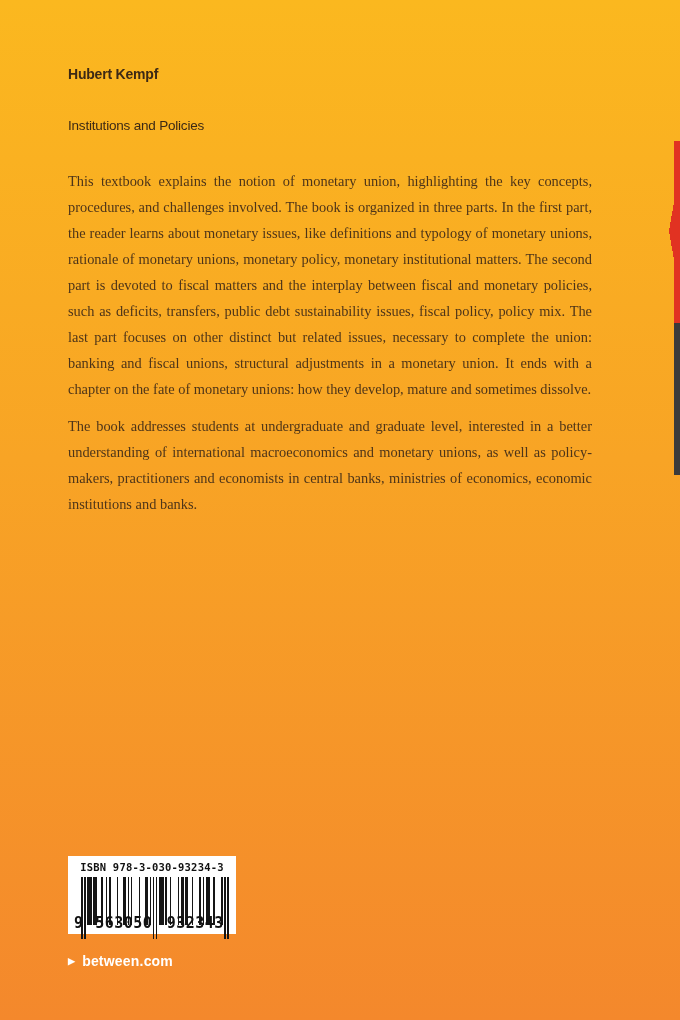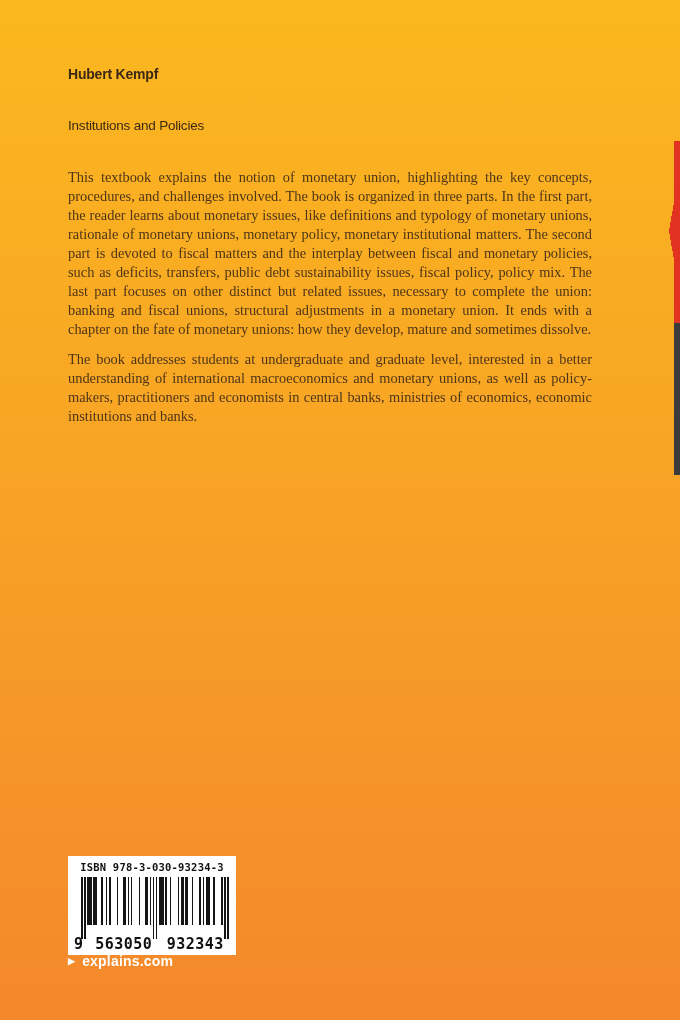--- a/index.html
+++ b/index.html
@@ -19,25 +19,25 @@
           color:var(--series-red);letter-spacing:-0.2px;}
   .author{position:absolute;left:68px;top:66px;font-size:14px;font-weight:700;
           color:var(--heading-dark);letter-spacing:-0.2px;text-align:right;}
   .title{position:absolute;left:68px;top:86px;font-size:21.5px;font-weight:700;
          color:var(--heading-dark);letter-spacing:-0.4px;}
   .subtitle{position:absolute;left:68px;top:118px;font-size:13.5px;font-weight:400;
             color:var(--heading-dark);letter-spacing:-0.2px;}
 
   .blurb{position:absolute;left:68px;top:168px;width:524px;
          font-family:"Liberation Serif","DejaVu Serif",serif;
-         font-size:14.4px;line-height:19px;color:var(--body-text);
+         font-size:14.4px;line-height:26px;color:var(--body-text);
          text-align:justify;}
   .blurb p{margin:0 0 11px 0;}
 
-  .barcode-box{position:absolute;left:68px;top:856px;width:168px;height:99px;
+  .barcode-box{position:absolute;left:68px;top:856px;width:168px;height:78px;
                background:var(--barcode-bg);}
   .isbn-label{padding-top:5px;text-align:center;
               font-family:"DejaVu Sans Mono",monospace;
               font-size:10.5px;font-weight:700;color:#111;letter-spacing:0.2px;}
   .bars-wrap{position:absolute;left:13px;top:21px;width:148px;height:62px;}
   .bars-wrap svg{width:100%;height:100%;fill:#151515;}
   .digits-row{position:absolute;left:6px;right:5px;bottom:2px;height:18px;
               display:flex;align-items:flex-end;
               font-family:"DejaVu Sans Mono",monospace;
               font-size:15px;font-weight:700;color:#111;}
@@ -116,16 +116,16 @@
     </div>
     <div class="digits-row">
       <span class="d9">9</span>
       <span class="g1">563050</span>
       <span class="g2">932343</span>
     </div>
   </div>
 
   <div class="footer">
     <span class="arrow">▶</span>
-    <span class="site">explains.com</span>
+    <span class="site">between.com</span>
   </div>
 
 </div>
 
 </body></html>

